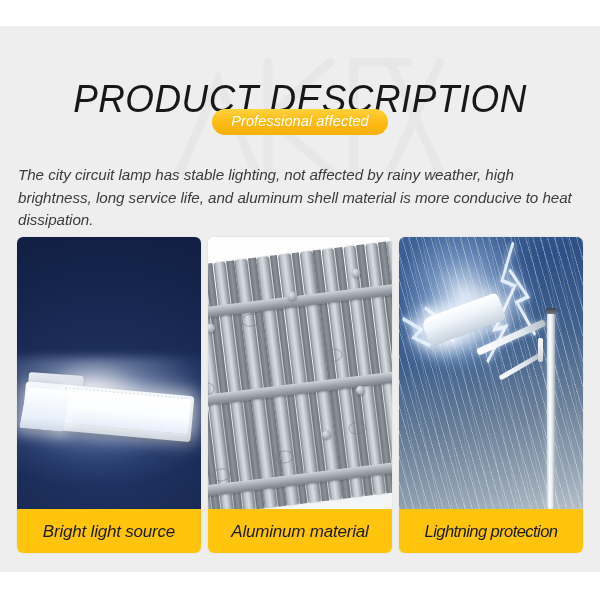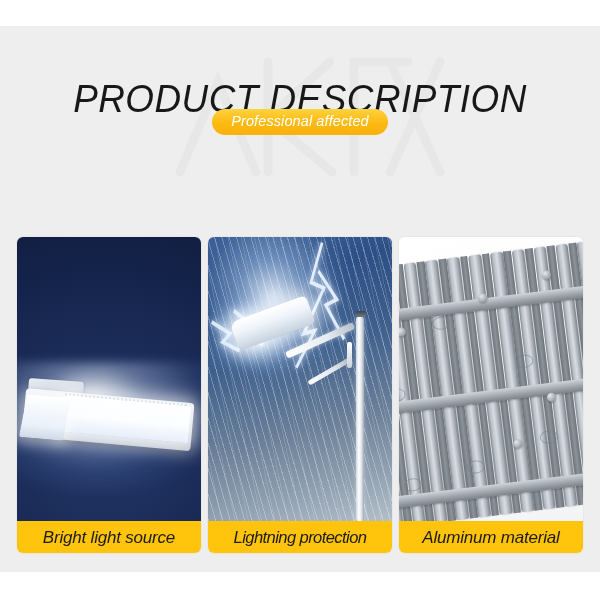--- a/index.html
+++ b/index.html
@@ -34,21 +34,21 @@
         font-size:15.2px;line-height:22.6px;color:#3c3c3c;letter-spacing:-.05px;}
 
   
   .cards{position:absolute;left:17px;top:211px;width:566px;height:316px;
          display:flex;gap:7px;}
   .card{position:relative;flex:1 1 0;display:flex;flex-direction:column;
         border-radius:6px;overflow:hidden;background:#ffffff;
         box-shadow:0 0 2px rgba(0,0,0,.10);}
   .photo{position:relative;flex:1 1 auto;overflow:hidden;}
 
-  .caption{height:32px;background:#ffc40b;color:#1b1b1b;
+  .caption{height:44px;background:#ffc40b;color:#1b1b1b;
            display:flex;align-items:center;justify-content:center;
            font-size:17px;line-height:19px;letter-spacing:-.2px;white-space:nowrap;}
   .caption.tight{letter-spacing:-.6px;font-size:16.6px;}
 
   
   .sky{position:absolute;inset:0;
        background:radial-gradient(ellipse 150% 90% at 48% 72%,#24386b 0%,#1b2c58 38%,#14234a 68%,#101c3d 100%);}
   .glow{position:absolute;left:-16%;top:44%;width:132%;height:46%;
         background:radial-gradient(ellipse at 44% 28%,rgba(255,255,255,.85) 0%,rgba(210,228,255,.38) 26%,rgba(120,160,220,.12) 55%,rgba(0,0,0,0) 75%);
         filter:blur(5px);}
@@ -146,57 +146,35 @@
         </g>
       </svg>
     </div>
 
     <h1 class="title">PRODUCT DESCRIPTION</h1>
 
     <div class="badge-wrap">
       <span class="badge">Professional affected</span>
     </div>
 
+    <p class="desc">The city circuit lamp has stable lighting, not affected by rainy weather, high brightness, long service life, and aluminum shell material is more conducive to heat dissipation.</p>
 
     <div class="cards">
 
       <div class="card">
         <div class="photo">
           <div class="sky"></div>
           <div class="glow"></div>
           <div class="lamp-arm"></div>
           <div class="lamp-body"></div>
           <div class="lamp-edge"></div>
           <div class="lamp-led"></div>
           <div class="lamp-front"></div>
         </div>
         <div class="caption">Bright light source</div>
-      </div>
-
-      <div class="card">
-        <div class="photo">
-          <div class="storm"></div>
-          <div class="storm-bright"></div>
-          <svg class="bolt" style="left:0;top:0;width:100%;height:100%" viewBox="0 0 100 100" preserveAspectRatio="none">
-            <path d="M62 2 L56 16 L63 18 L52 34 L58 33 L48 46"></path>
-            <path d="M60 12 L70 22 L64 24 L74 36"></path>
-            <path d="M14 26 L24 31 L19 34 L30 38"></path>
-            <path d="M2 30 L12 34 L8 37 L17 40"></path>
-          </svg>
-          <div class="rain"></div>
-          <div class="rain2"></div>
-          <div class="head-glow"></div>
-          <div class="pole"></div>
-          <div class="pole-cap"></div>
-          <div class="arm"></div>
-          <div class="brace"></div>
-          <div class="brace2"></div>
-          <div class="head"></div>
-        </div>
-        <div class="caption tight">Lightning protection</div>
       </div>
 
       <div class="card">
         <div class="photo">
           <div class="alu"></div>
           <div class="sink">
             <div class="plate"></div>
             <div class="fin" style="left:2%"></div>
             <div class="slot" style="left:7.5%"></div>
             <div class="fin" style="left:11%"></div>
@@ -233,15 +211,38 @@
             <div class="ring" style="left:29%;top:22%"></div>
             <div class="ring" style="left:61%;top:40%"></div>
             <div class="ring" style="left:67%;top:70%"></div>
             <div class="ring" style="left:9%;top:82%"></div>
             <div class="ring" style="left:36%;top:78%"></div>
           </div>
         </div>
         <div class="caption">Aluminum material</div>
       </div>
 
+      <div class="card">
+        <div class="photo">
+          <div class="storm"></div>
+          <div class="storm-bright"></div>
+          <svg class="bolt" style="left:0;top:0;width:100%;height:100%" viewBox="0 0 100 100" preserveAspectRatio="none">
+            <path d="M62 2 L56 16 L63 18 L52 34 L58 33 L48 46"></path>
+            <path d="M60 12 L70 22 L64 24 L74 36"></path>
+            <path d="M14 26 L24 31 L19 34 L30 38"></path>
+            <path d="M2 30 L12 34 L8 37 L17 40"></path>
+          </svg>
+          <div class="rain"></div>
+          <div class="rain2"></div>
+          <div class="head-glow"></div>
+          <div class="pole"></div>
+          <div class="pole-cap"></div>
+          <div class="arm"></div>
+          <div class="brace"></div>
+          <div class="brace2"></div>
+          <div class="head"></div>
+        </div>
+        <div class="caption tight">Lightning protection</div>
+      </div>
+
     </div>
   </div>
 </div>
 
 </body></html>

